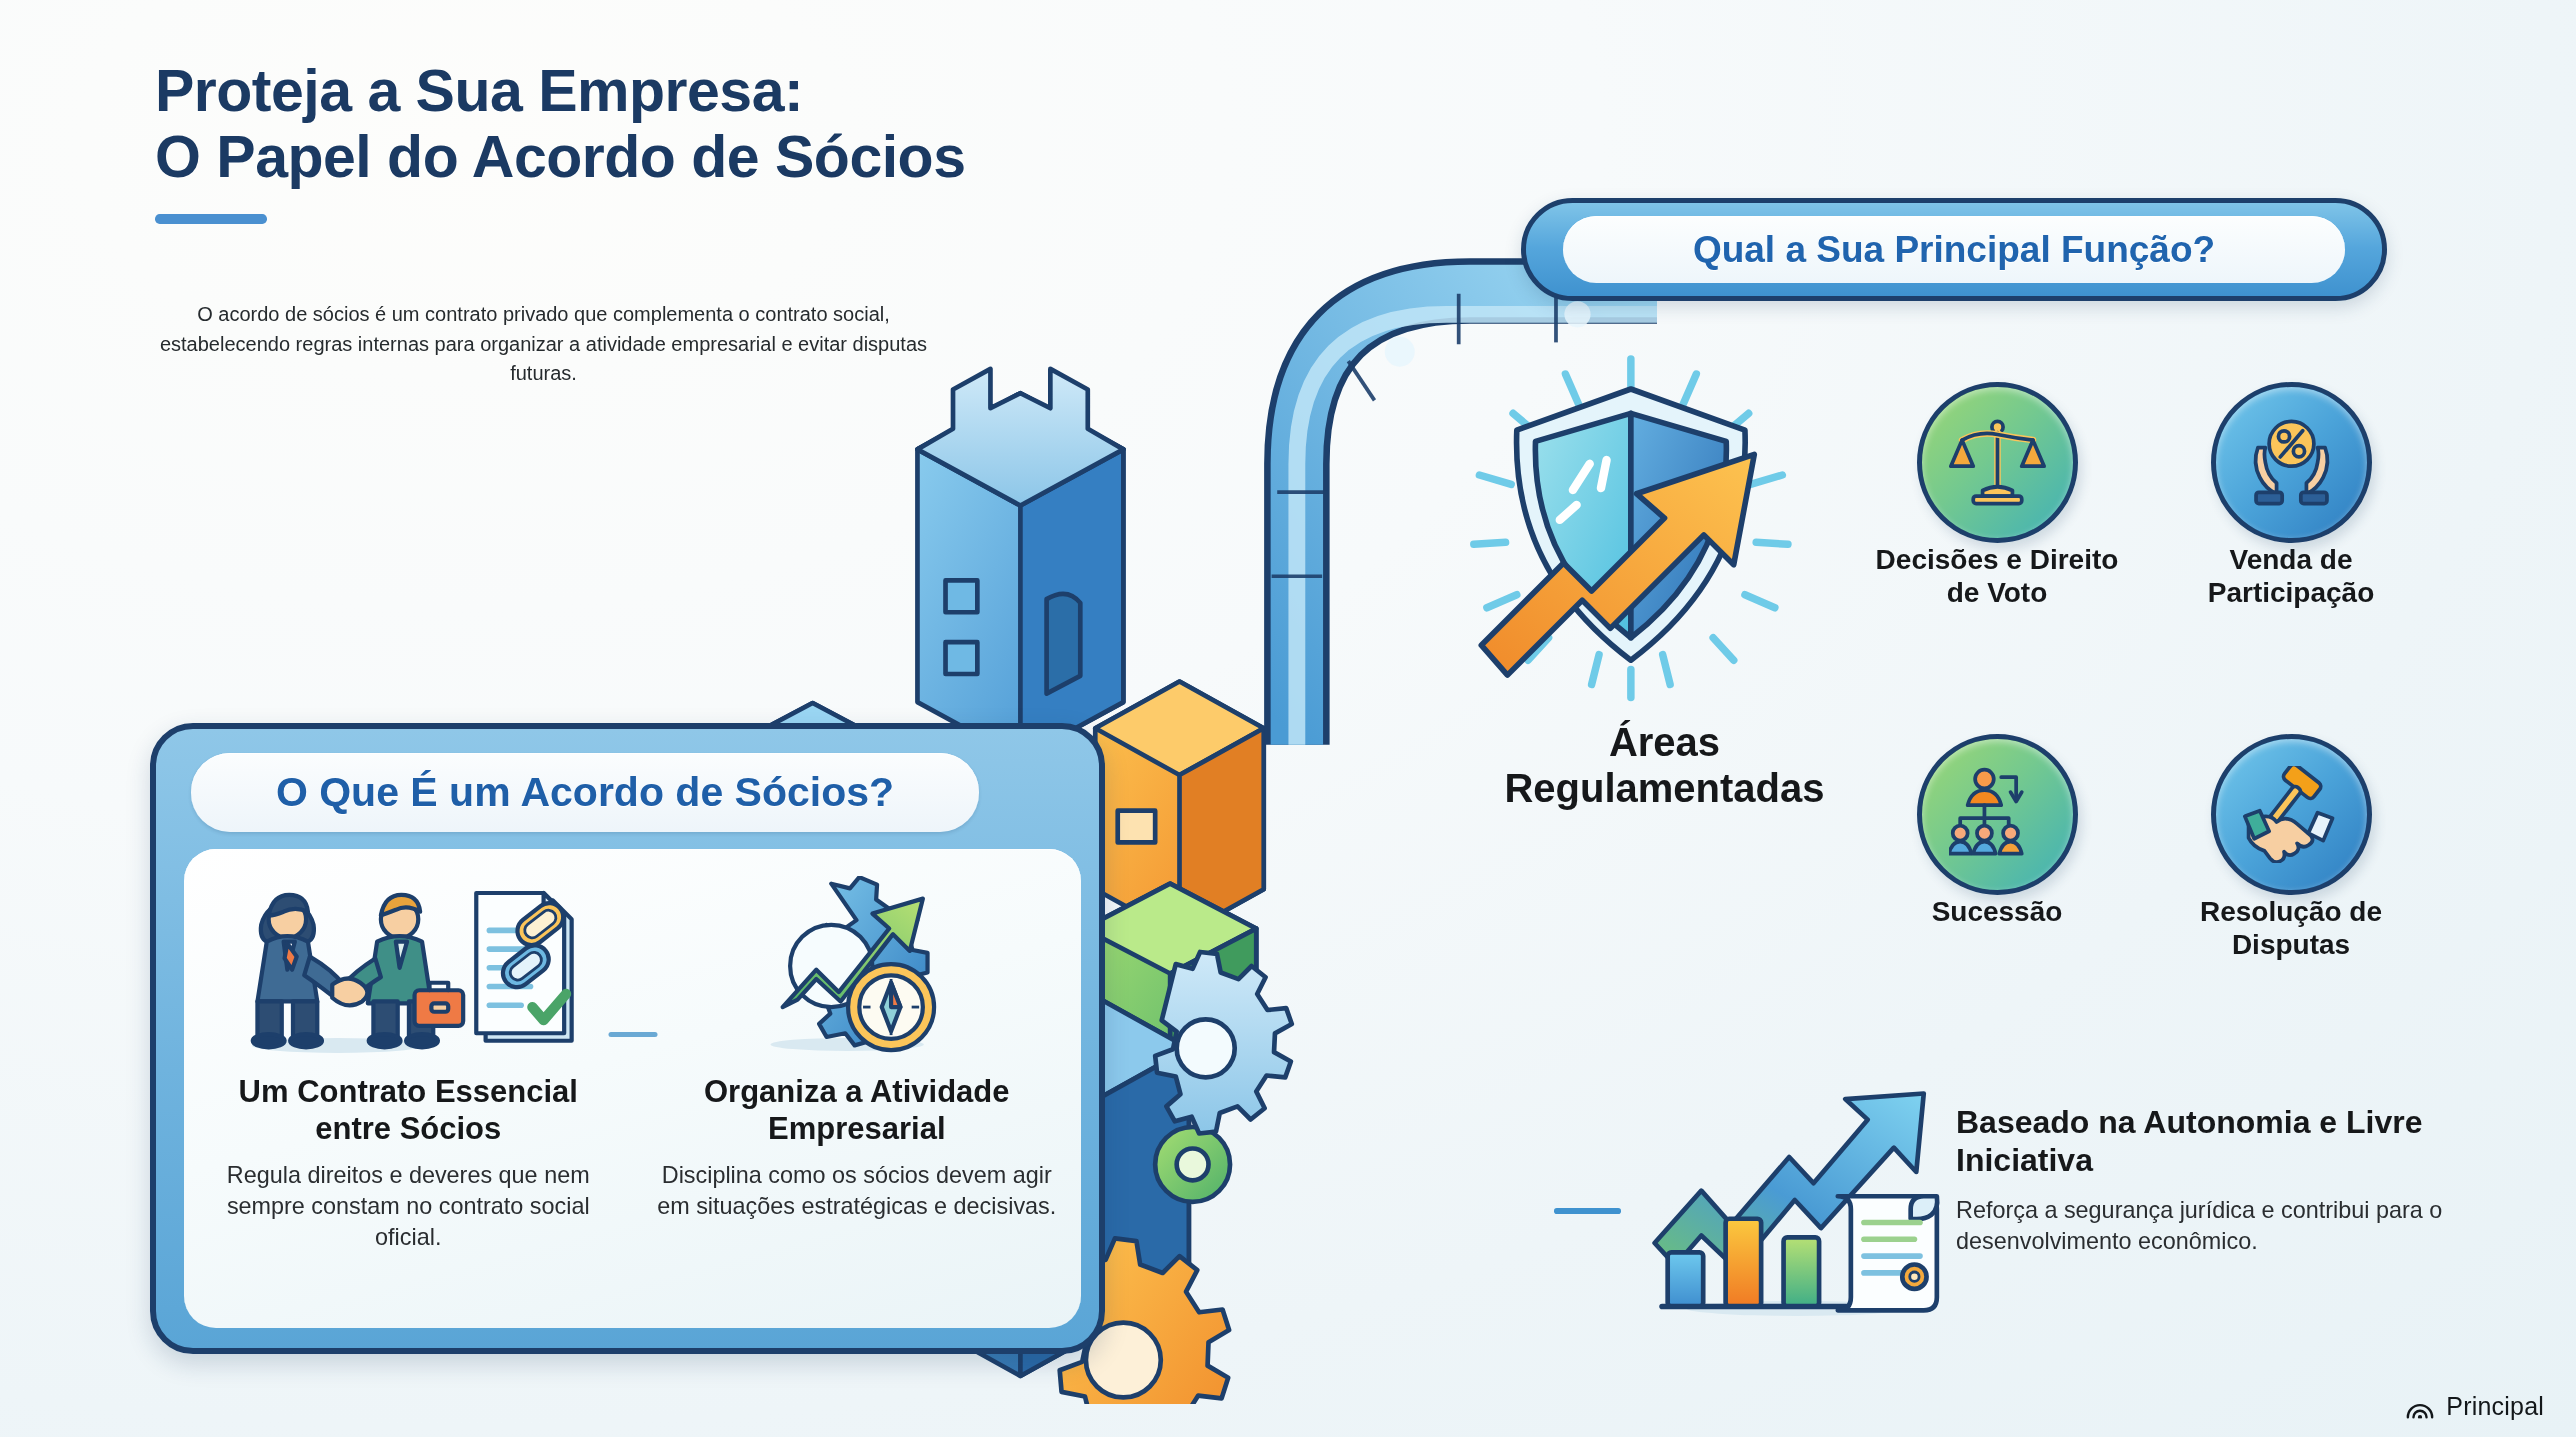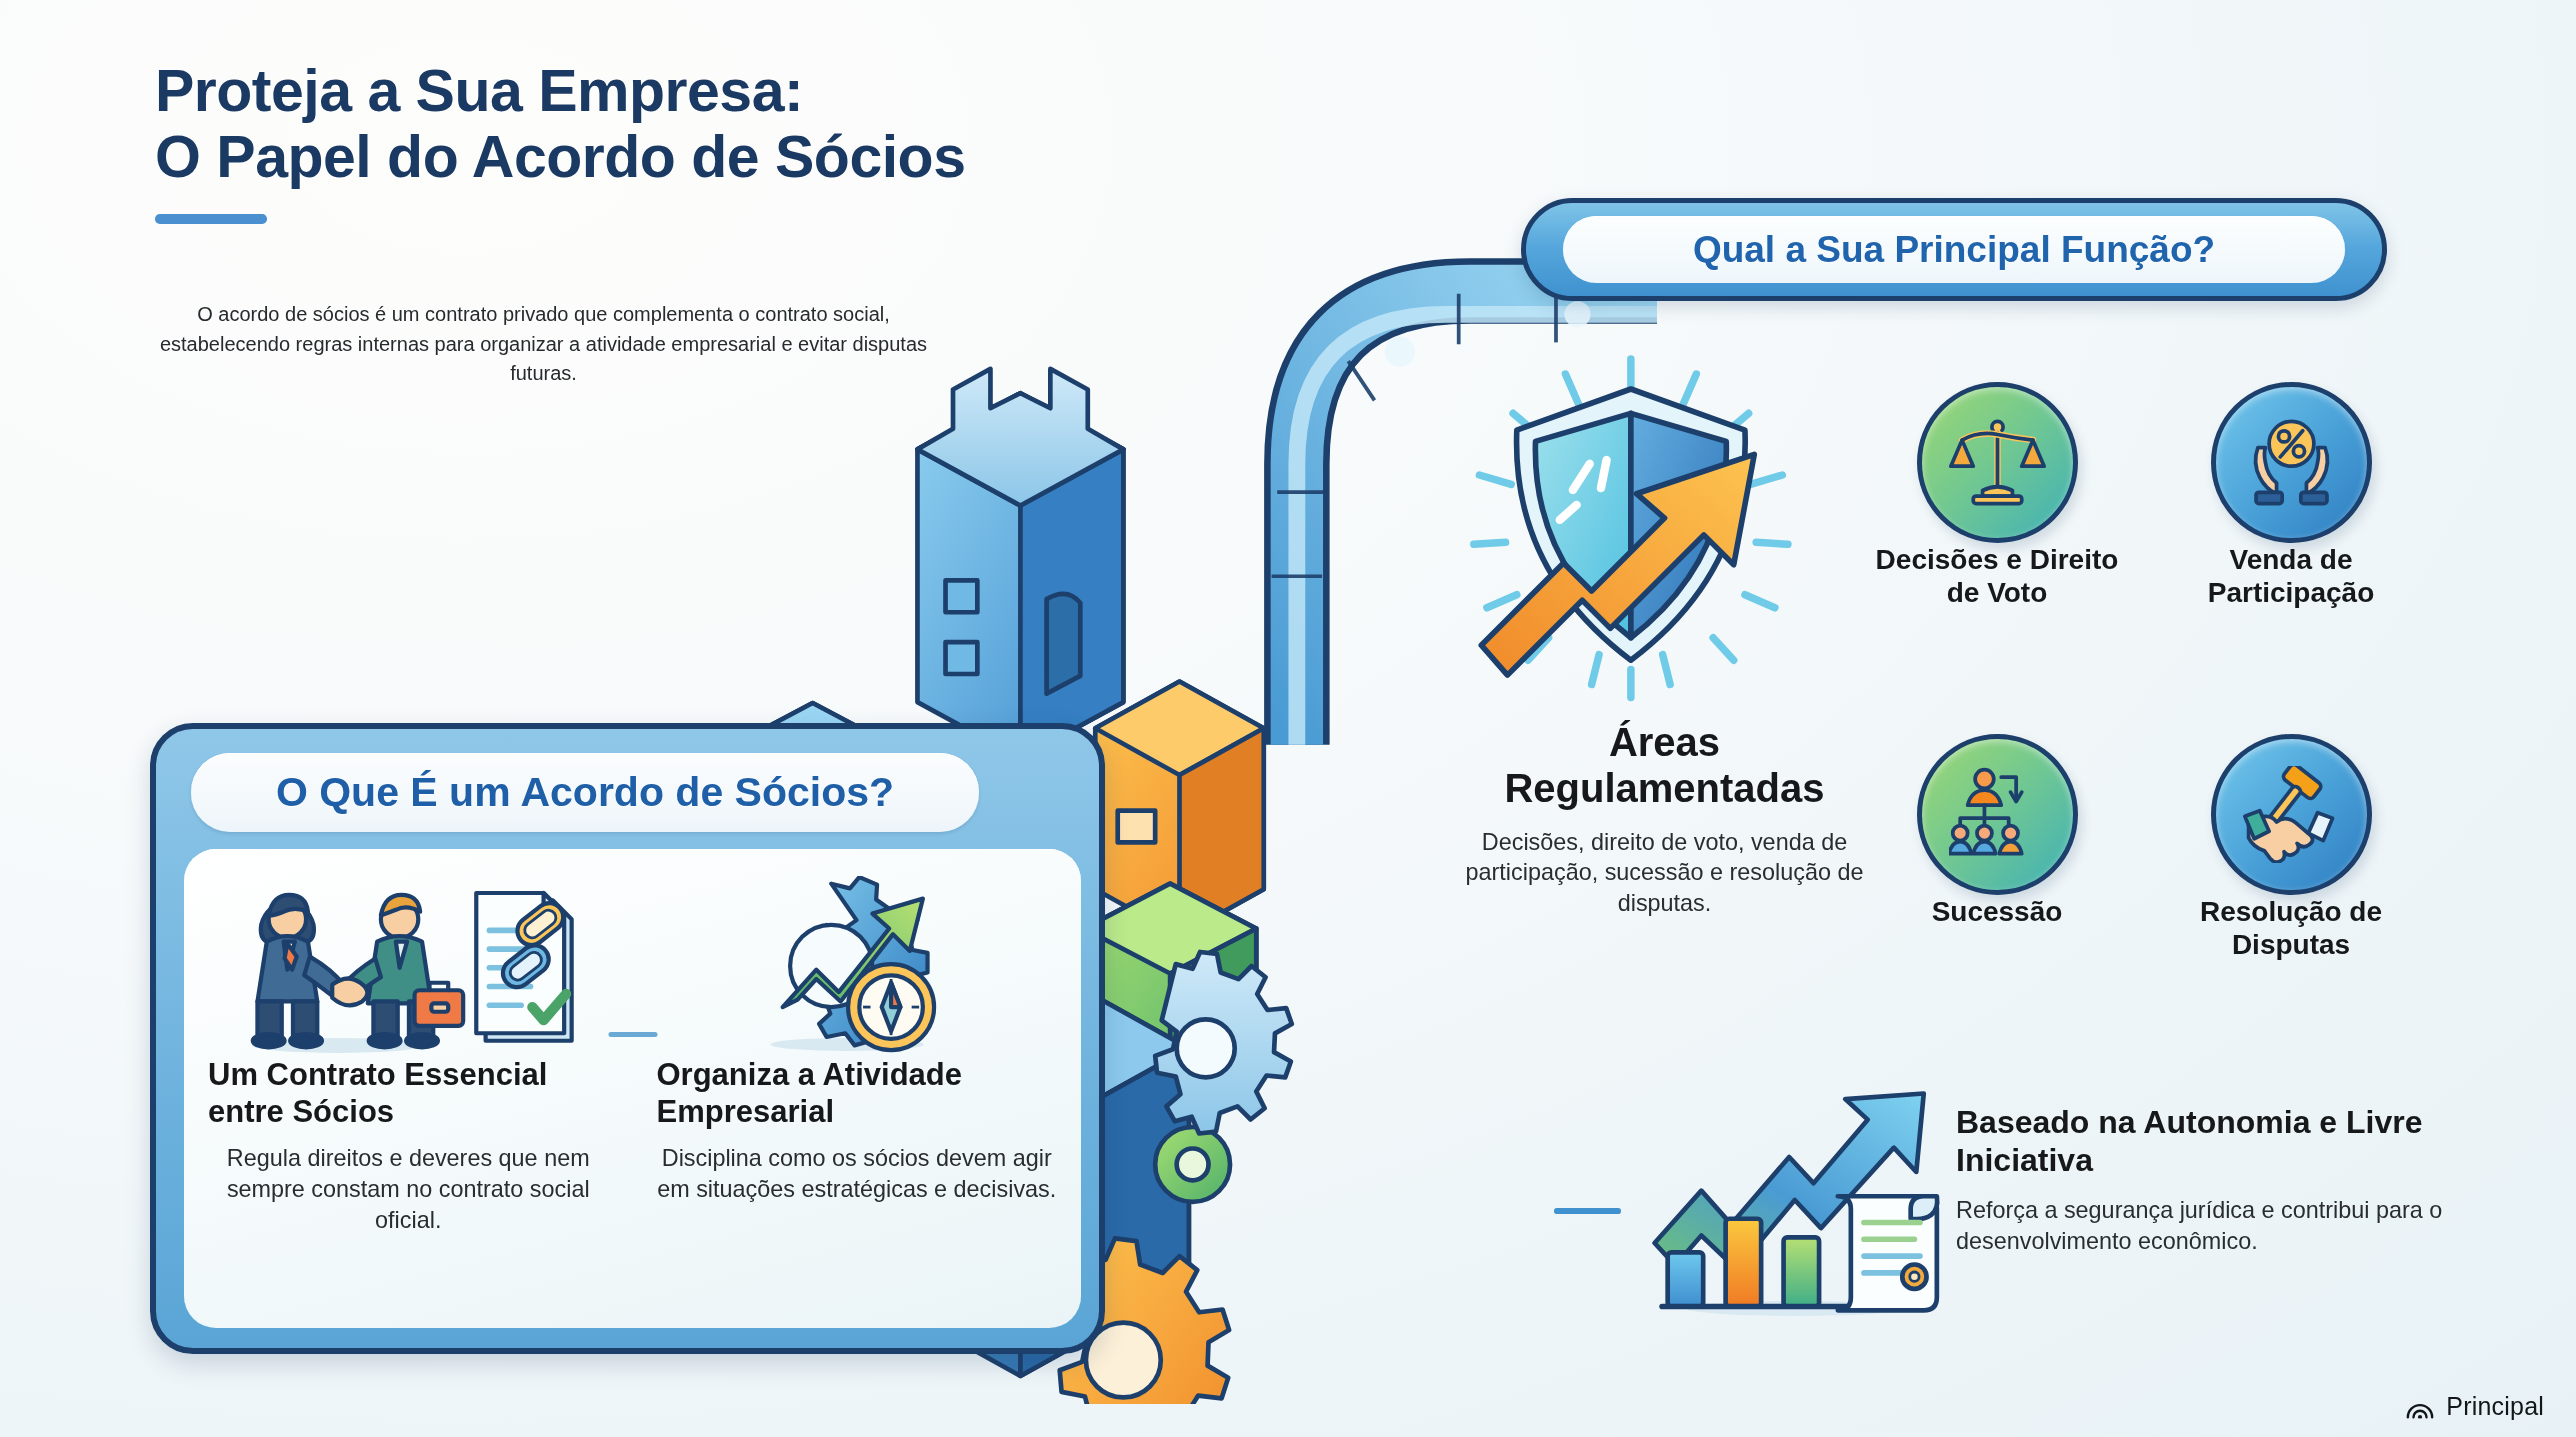--- a/index.html
+++ b/index.html
@@ -66,21 +66,21 @@
     border-radius:32px;
     box-shadow:inset 0 0.9px 0 #fff;
     display:flex;
   }
   .col { flex:1; display:flex; flex-direction:column; align-items:center;
          padding:24px 24px 0; position:relative; }
   .col .art { height:183px; display:flex; align-items:center; justify-content:center; }
   .col .art svg { display:block; }
   .col h3 {
     font-size:31px; font-weight:bold; color:#16181a; line-height:1.2;
-    margin-top:0;
+    text-align:center; margin-top:17px;
   }
   .col p {
     font-size:23.4px; color:#2a2d30; line-height:1.32; text-align:center; margin-top:13px;
   }
   .col-divider {
     position:absolute; left:50%; top:183px; transform:translateX(-50%);
     width:49px; height:4.7px; background:#6aa9d4; border-radius:2.8px;
   }
 
   
@@ -469,21 +469,20 @@
             <path d="M164 170 L146 186"></path>
         </g>
 
         <path fill="url(#arrO)" d="M62 320 L150 232 L180 262 L258 184 L228 158 L354 116 L332 234 L300 202 L200 302 L170 272 L90 352z"></path>
       </g>
     </svg>
   </div>
 
   <div class="shield-txt">
     <h3>Áreas Regulamentadas</h3>
-    <p>Decisões, direito de voto, venda de participação, sucessão e resolução de disputas.</p>
   </div>
 
   <div class="icon-grid">
 
     <div class="icon-cell">
       <div class="circle green">
         <svg width="97" height="97" viewBox="0 0 104 104" xmlns="http://www.w3.org/2000/svg">
           <g stroke="#1d3f6b" stroke-width="4" fill="none" stroke-linejoin="round" stroke-linecap="round">
             <circle cx="52" cy="14" r="6" fill="#fbc55a"></circle>
             <path d="M52 20 L52 80" stroke="#fbc55a" stroke-width="7"></path>

